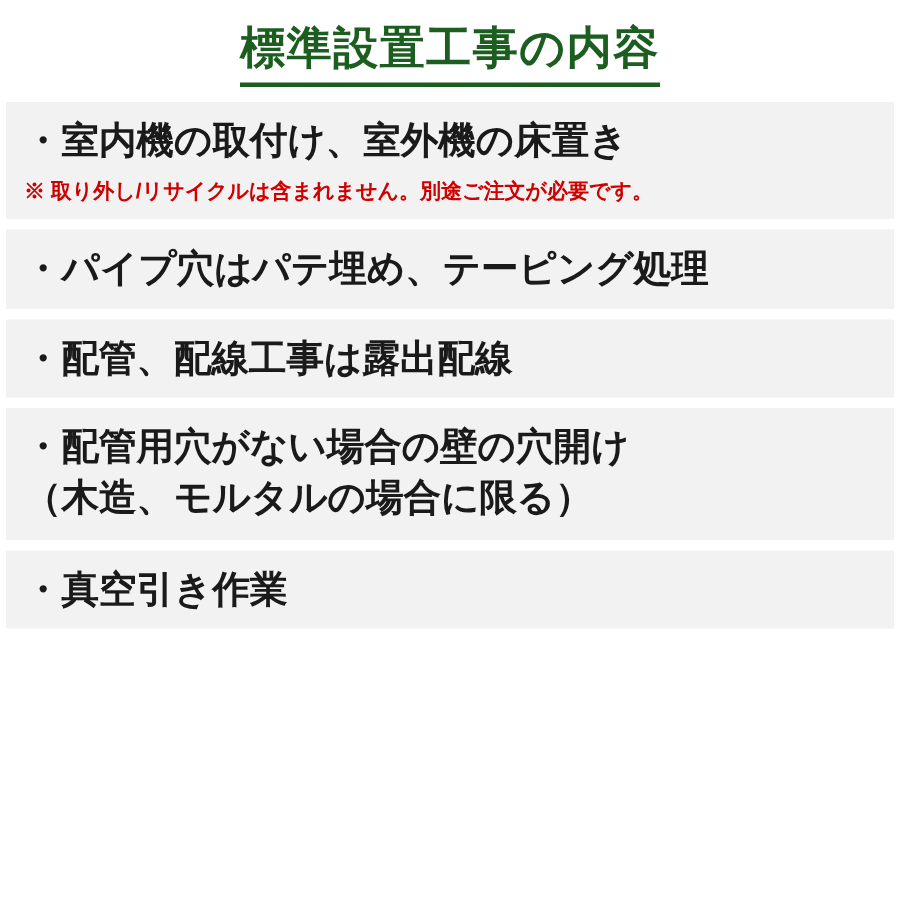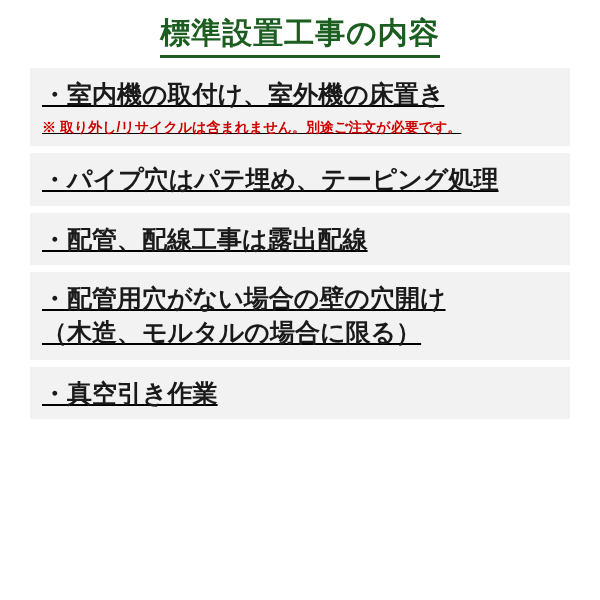--- a/index.html
+++ b/index.html
@@ -13,39 +13,38 @@
     font-family: "Liberation Sans", sans-serif;
     overflow: hidden;
   }
   .page {
     position: relative;
     width: 600px;
     height: 600px;
     box-sizing: border-box;
     padding: 0;
     background: #ffffff;
-    text-decoration: underline;
   }
   .title-wrap {
     text-align: center;
     padding-top: 14px;
     padding-bottom: 10px;
   }
   .title {
     display: inline-block;
     font-size: 30px;
     font-weight: bold;
     color: #1b5e20;
     letter-spacing: 1px;
     border-bottom: 3px solid #1b5e20;
     padding-bottom: 3px;
     line-height: 1.25;
   }
   .items {
-    padding: 0 30px;
+    padding: 0 4px;
     box-sizing: border-box;
   }
   .item {
     background: #f2f2f2;
     margin-bottom: 7px;
     padding: 10px 12px 10px 12px;
     box-sizing: border-box;
   }
   .item-main {
     font-size: 25px;

